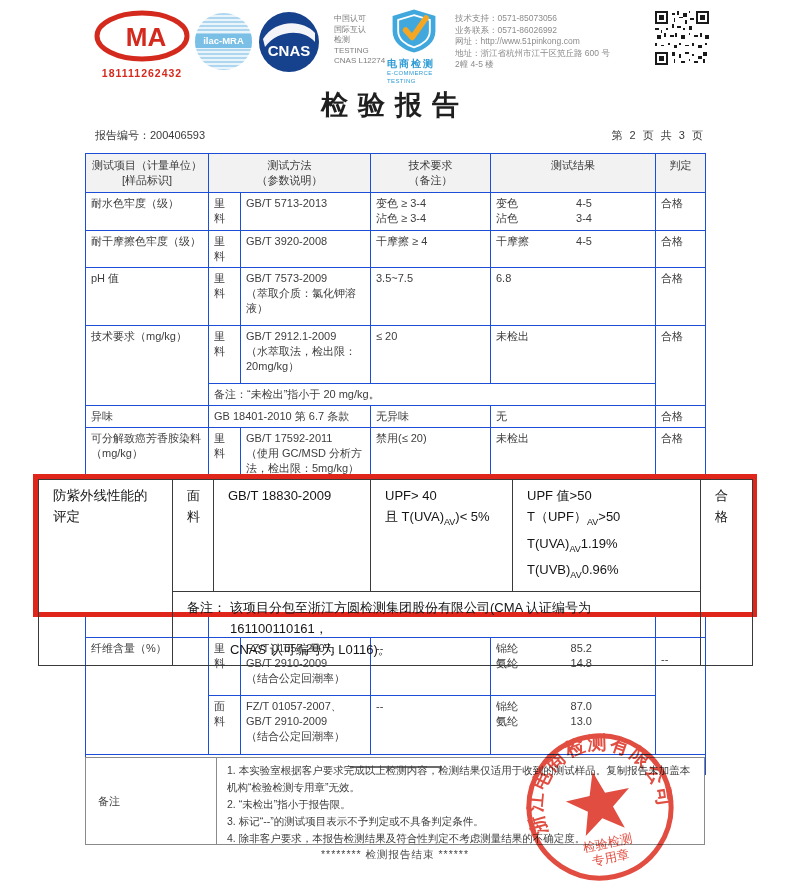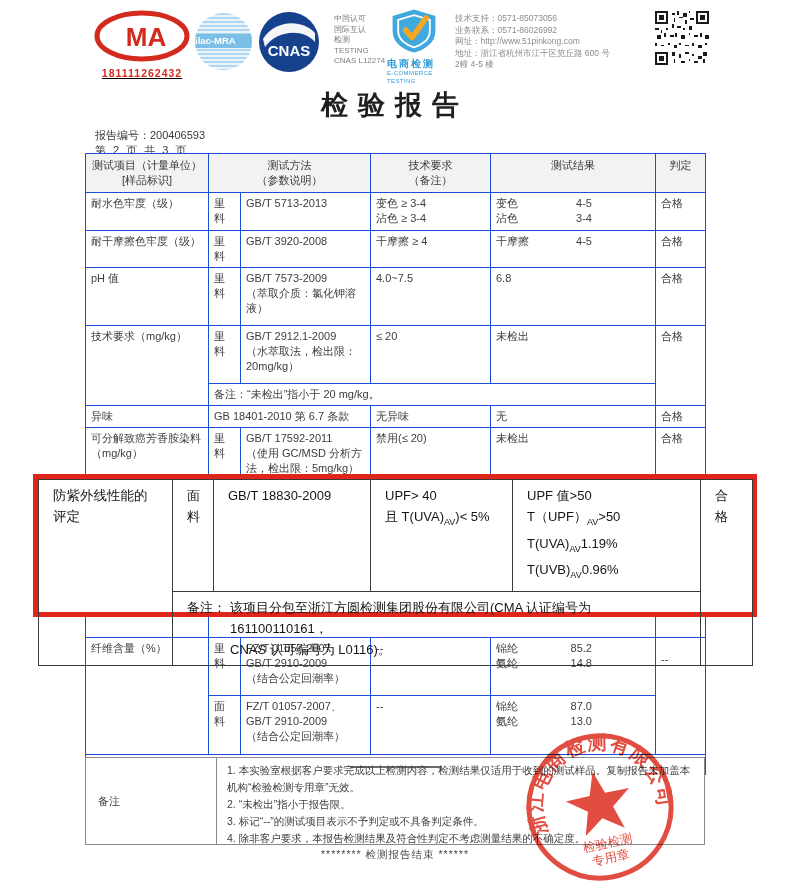--- a/index.html
+++ b/index.html
@@ -2,39 +2,39 @@
 <html><head>
 <meta charset="utf-8">
 <style>
   html,body{margin:0;padding:0;background:#ffffff;}
   .page{position:relative;width:790px;height:891px;background:#fff;overflow:hidden;
         font-family:"Liberation Sans",sans-serif;}
   .abs{position:absolute;}
   .scan{position:absolute;inset:0;filter:blur(0.4px);}
 
   
-  .cma{left:92px;top:10px;width:100px;text-align:center;text-decoration:underline;}
+  .cma{left:92px;top:10px;width:100px;text-align:center;}
   .cma-num{color:#d42a1e;font-size:10.5px;font-weight:bold;letter-spacing:1px;margin-top:1px;}
   .ilac{left:195px;top:13px;width:57px;height:57px;border-radius:50%;overflow:hidden;
         background:repeating-linear-gradient(180deg,#aed6ee 0 2px,#eaf5fb 2px 4px);}
   .ilac-band{position:absolute;left:0;right:0;top:21px;height:14px;background:#79bfe6;
-        color:#fff;font-size:9.5px;font-weight:bold;text-align:left;line-height:14px;}
+        color:#fff;font-size:9.5px;font-weight:bold;text-align:center;line-height:14px;}
   .cnas{left:258px;top:11px;}
   .accred{left:334px;top:14px;font-size:8px;color:#7d7d7d;line-height:10.5px;}
   .shield{left:387px;top:8px;width:60px;text-align:left;}
   .shield-name{color:#2f9cd6;font-size:10px;font-weight:bold;letter-spacing:2px;line-height:11px;}
   .shield-sub{color:#2f9cd6;font-size:6px;letter-spacing:.4px;line-height:8px;}
   .contact{left:455px;top:13px;font-size:8.5px;color:#8c8c8c;line-height:11.5px;}
   .qr{left:655px;top:8px;}
 
   
   .title{top:87px;left:0;right:0;text-align:center;font-family:"DejaVu Serif",serif;
          font-size:27px;font-weight:bold;letter-spacing:10px;color:#1f1f1f;}
   .meta{top:128px;left:95px;width:610px;display:flex;justify-content:space-between;
-        font-size:11px;color:#3a3a3a;flex-direction:column;}
+        font-size:11px;color:#3a3a3a;}
   .meta .pgs{letter-spacing:2px;}
 
   
   .main-table{left:85px;top:153px;border-collapse:collapse;table-layout:fixed;width:620px;
         font-size:11px;color:#3d3d3d;}
   .main-table td{border:1px solid #1d4ed8;vertical-align:top;padding:3px 5px;
         line-height:15px;overflow:hidden;}
   .main-table .hd td{background:#f2f2f2;text-align:center;line-height:15px;padding-top:4px;
         color:#383838;}
   .c{text-align:left;}
@@ -255,21 +255,21 @@
         <td class="c">合格</td>
       </tr>
 
       <tr style="height:58px">
         <td>pH 值</td>
         <td class="c">里料</td>
         <td>
               <div>GB/T 7573-2009</div>
               <div>（萃取介质：氯化钾溶液）</div>
             </td>
-        <td>4.0~7.5</td>
+        <td>3.5~7.5</td>
         <td>6.8</td>
         <td class="c">合格</td>
       </tr>
 
       <tr style="height:58px">
         <td rowspan="2">技术要求（mg/kg）</td>
         <td class="c">里料</td>
         <td>
               <div>GB/T 2912.1-2009</div>
               <div>（水萃取法，检出限：20mg/kg）</div>

